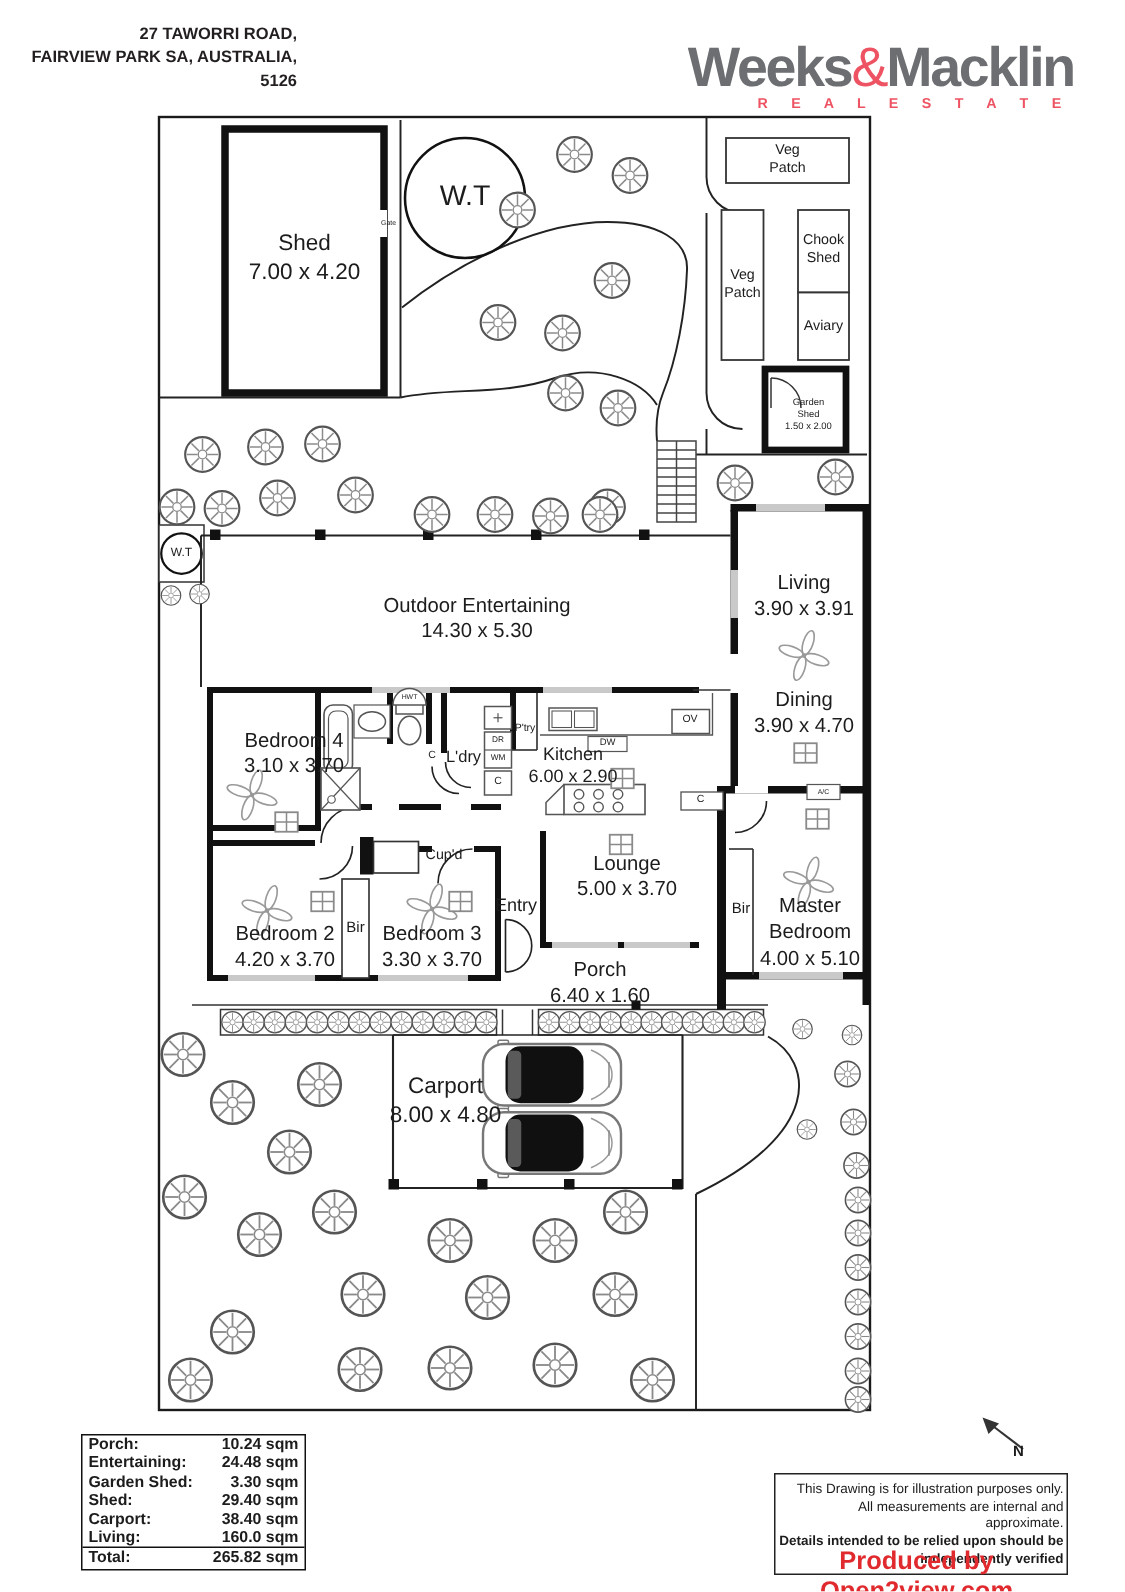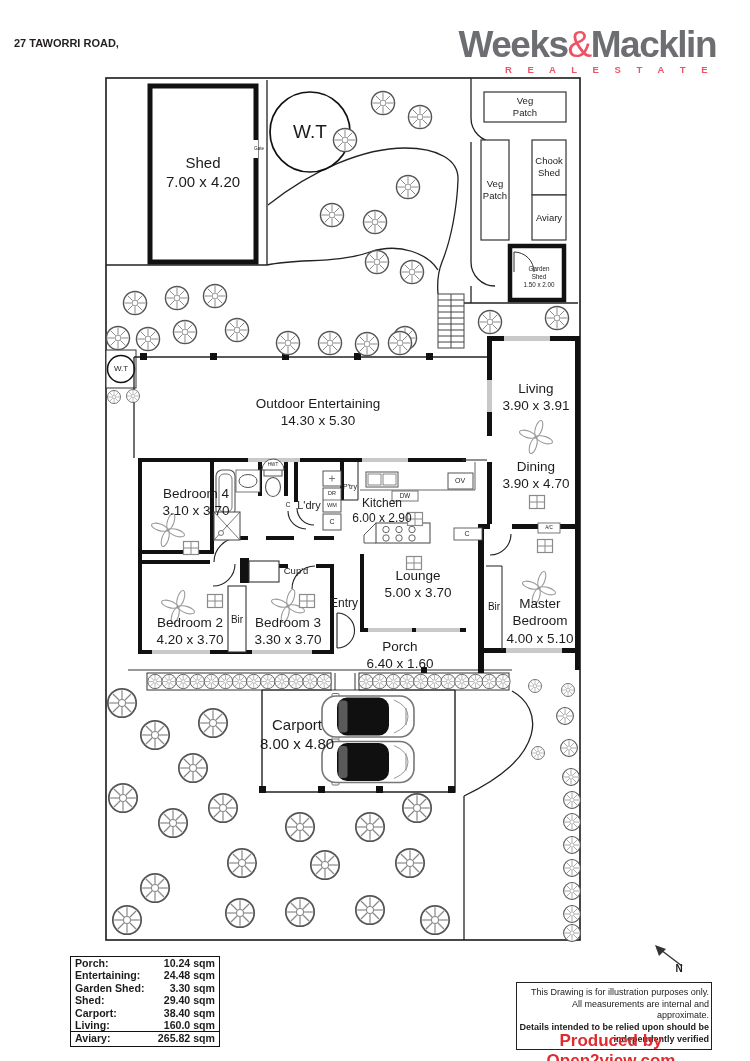--- a/index.html
+++ b/index.html
@@ -1,50 +1,51 @@
 <!DOCTYPE html>
 <html><head>
 <meta charset="utf-8">
 <style>
   html,body{margin:0;padding:0;background:#fff;}
   #page{position:relative;width:750px;height:1061px;background:#fff;overflow:hidden;
         font-family:"Liberation Sans",sans-serif;color:#1c1c1c;}
   svg{position:absolute;left:0;top:0;}
   
-  #address{position:absolute;left:14px;top:16px;width:184px;text-align:left;
-           font-size:11px;font-weight:700;line-height:1.4;color:#231f20;margin-top:20px;}
+  #address{position:absolute;left:14px;top:16px;width:184px;text-align:right;
+           font-size:11px;font-weight:700;line-height:1.4;color:#231f20;}
   #logo{position:absolute;right:34px;top:26px;text-align:right;}
   #logo .brand{font-size:37px;font-weight:700;letter-spacing:-1.5px;color:#6d6e71;line-height:1;}
   #logo .brand .amp{font-weight:400;}
   #logo .tagline{font-size:9.5px;font-weight:700;letter-spacing:6.5px;margin-top:1px;padding-right:2px;text-align:right;}
   
   .lbl{position:absolute;transform:translate(-50%,-50%);text-align:center;
        white-space:nowrap;line-height:1.28;z-index:5;}
   .f19{font-size:19px;} .f15{font-size:15px;} .f13{font-size:13.5px;}
   .f12{font-size:12px;} .f11{font-size:11px;} .f10{font-size:10px;}
   .f9{font-size:9.5px;} .f8{font-size:8px;} .f7{font-size:7px;}
   .f6{font-size:6.3px;} .f5{font-size:5.5px;} .f4{font-size:4.6px;}
   
   #area-table{position:absolute;left:54px;top:956px;width:148px;border:1.6px solid #111;
-              background:#fff;font-size:10.6px;font-weight:700;margin-left:16px;}
+              background:#fff;font-size:10.6px;font-weight:700;}
   #area-table .row{display:flex;justify-content:space-between;padding:0 4px;height:12.4px;line-height:12.4px;}
   #area-table .total{border-top:1.6px solid #111;height:13.5px;line-height:13.5px;}
   
   #disclaimer-box{position:absolute;left:516px;top:982px;width:190px;border:1.6px solid #222;
                   background:#fff;padding:4px 2px;text-align:right;font-size:9px;line-height:1.3;}
   #produced{position:absolute;left:516px;top:1031px;width:190px;text-align:center;
             font-size:17px;font-weight:700;}
 </style>
 </head>
 <body>
 
 <div id="page">
 
   <div id="address">
     <div>27 TAWORRI ROAD,</div>
+    <div>FAIRVIEW PARK SA, AUSTRALIA, 5126</div>
   </div>
   <div id="logo">
     <div class="brand"><span>Weeks</span><span class="amp" id="amp" style="color: rgb(238, 83, 99);">&amp;</span><span>Macklin</span></div>
     <div class="tagline" id="tagline" style="color: rgb(238, 83, 99);">R E A L   E S T A T E</div>
   </div>
 
   <svg id="plansvg" width="750" height="1061" viewBox="0 0 750 1061">
     <defs>
       <g id="tree">
         <circle r="10.5" fill="#fff" stroke="#555" stroke-width="1.3"></circle>
@@ -502,21 +503,21 @@
         <div class="row">
           <span>Carport:</span>
           <span>38.40 sqm</span>
         </div>
         <div class="row">
           <span>Living:</span>
           <span>160.0 sqm</span>
         </div>
       </div>
     <div class="row total">
-      <span>Aviary:</span>
+      <span>Total:</span>
       <span>265.82 sqm</span>
     </div>
   </div>
 
   <div id="disclaimer-box">
       <div style="white-space: normal;">This Drawing is for illustration purposes only.</div>
       <div style="white-space: normal;">All measurements are internal and approximate.</div>
       <div style="white-space: normal; font-weight: bold;">Details intended to be relied upon should be independently verified</div>
     </div>
   <div id="produced" style="color: rgb(224, 42, 46);">Produced by Open2view.com</div>

